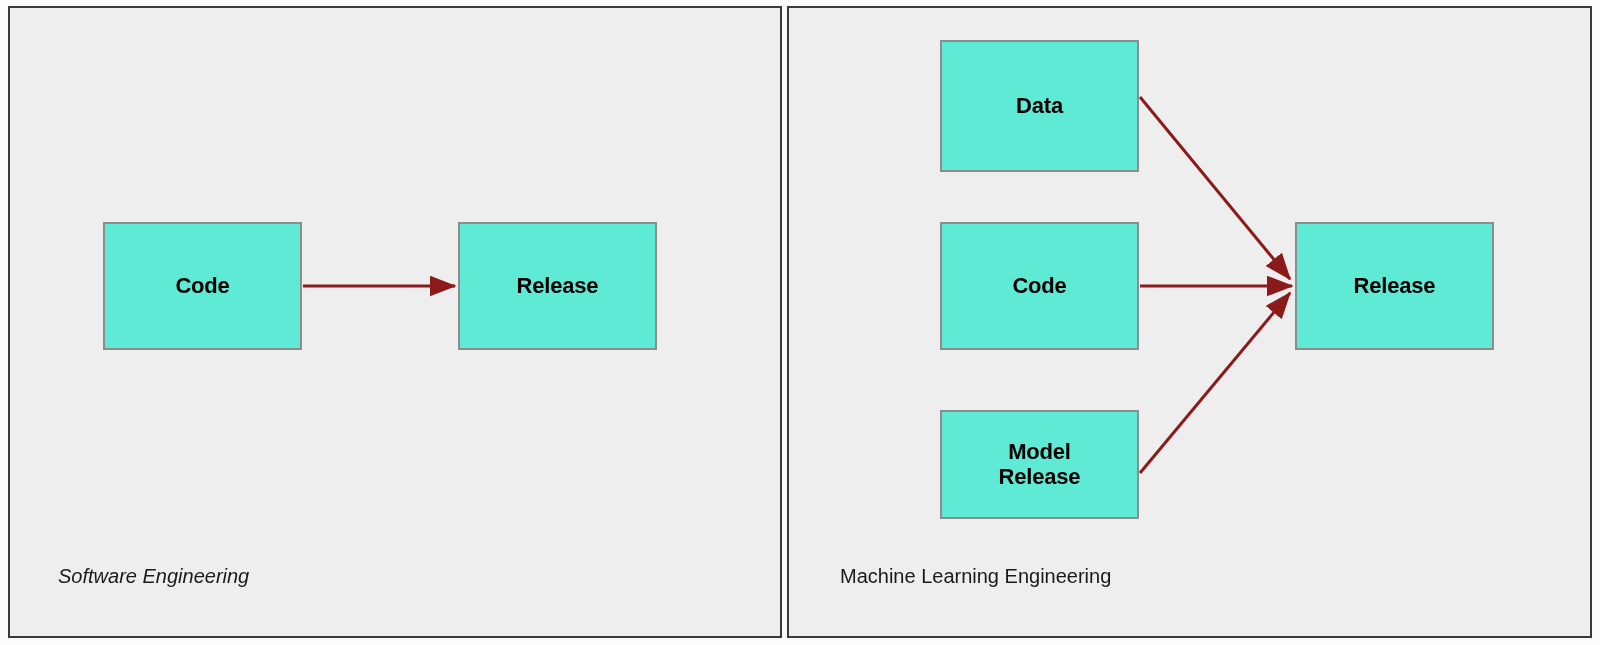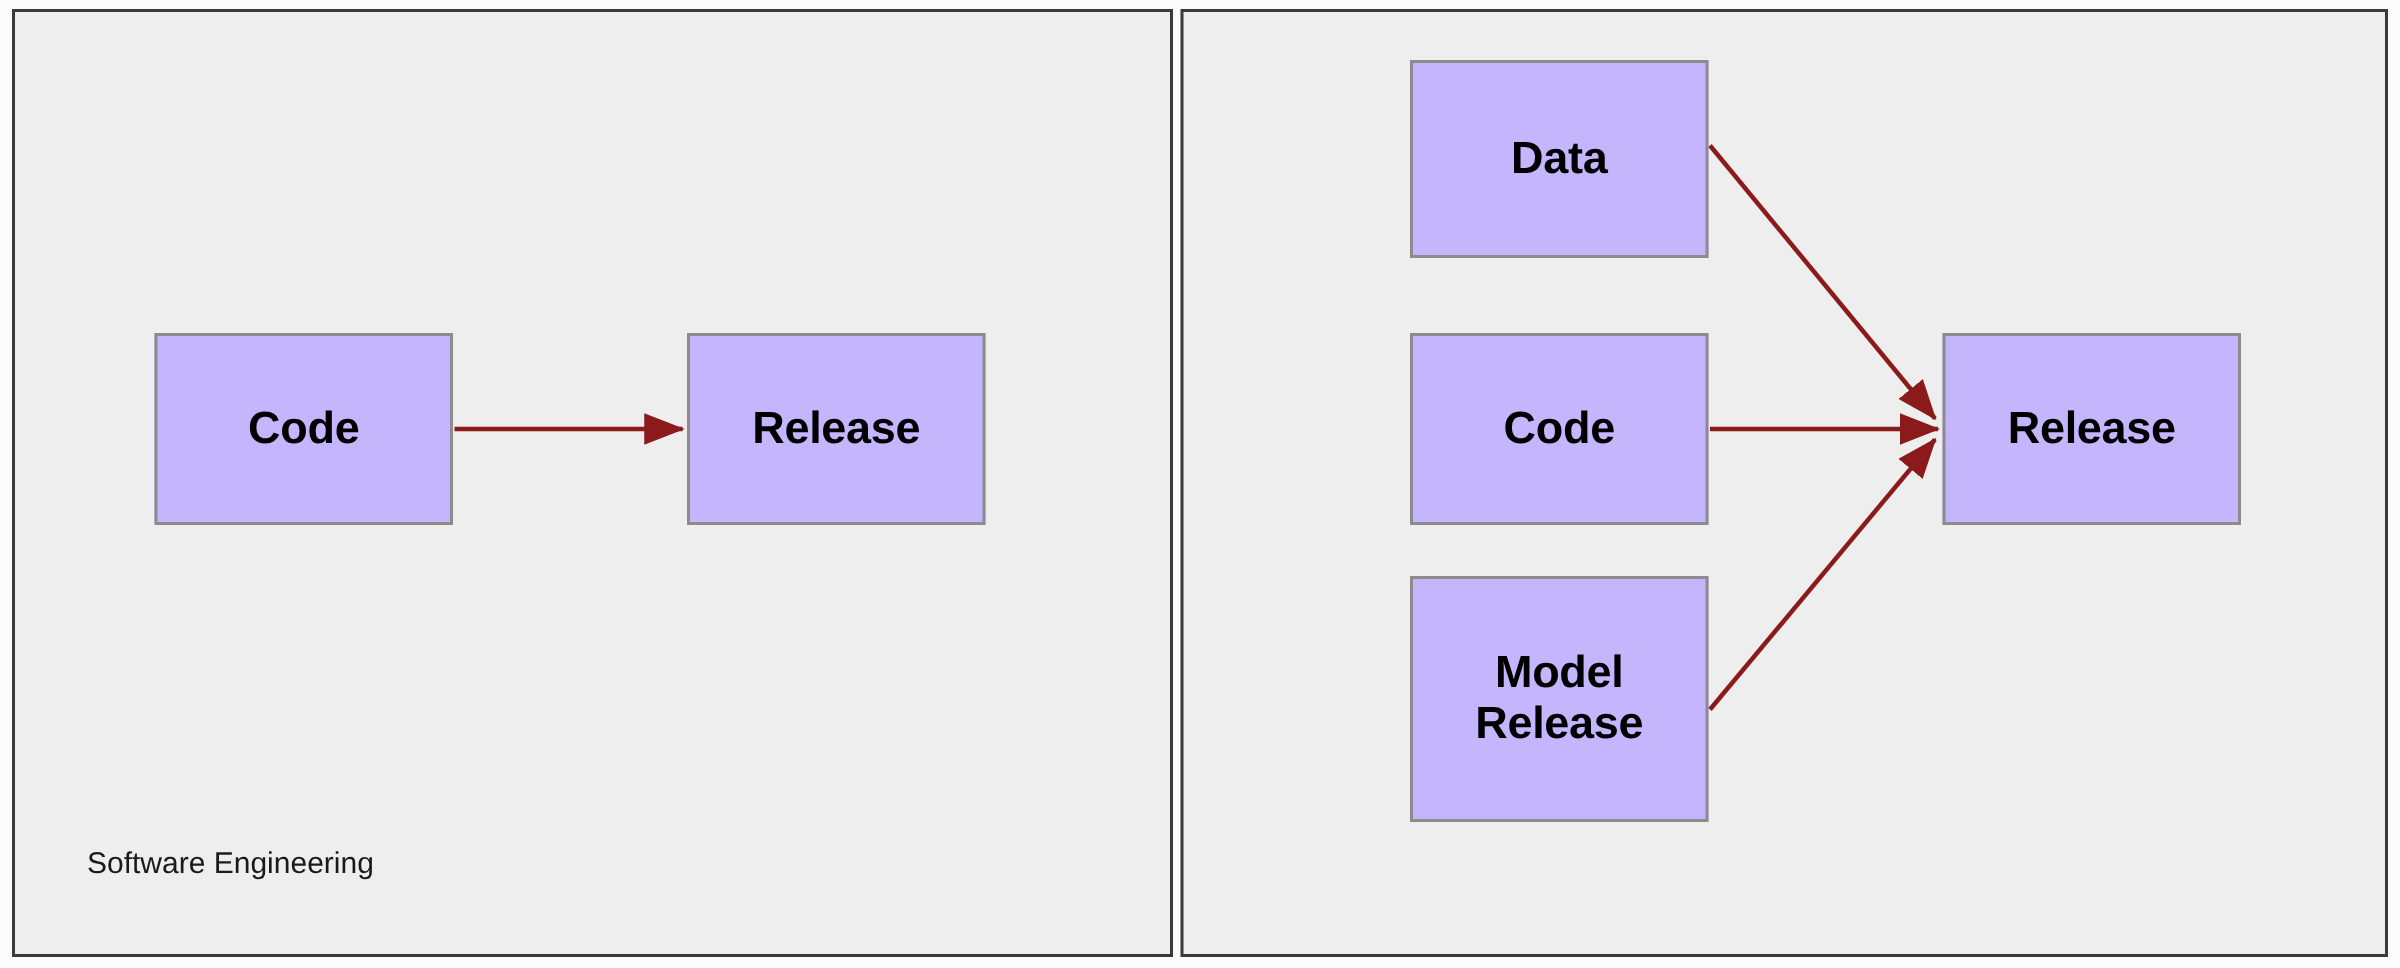--- a/index.html
+++ b/index.html
@@ -24,47 +24,47 @@
   #panel-left  { left: 8px;   top: 6px; width: 774px; height: 632px; }
   #panel-right { left: 787px; top: 6px; width: 805px; height: 632px; }
 
   .panel-label {
     position: absolute;
     font-size: 20px;
     color: #1a1a1a;
     white-space: nowrap;
     line-height: 1;
   }
-  #label-left  { left: 58px;  top: 566px; }
+  #label-left  { left: 58px;  top: 566px; font-style: italic; }
   #label-right { left: 840px; top: 566px; }
 
   .node {
     position: absolute;
-    background: #c4b5fd;
+    background: #5eead4;
     border: 2px solid #8c8c8c;
     box-sizing: border-box;
     display: flex;
     align-items: center;
     justify-content: center;
     text-align: center;
-    font-size: 30px;
+    font-size: 22px;
     font-weight: bold;
     color: #000000;
     line-height: 1.12;
     letter-spacing: -0.2px;
   }
 
   
   #node-se-code    { left: 103px; top: 222px; width: 199px; height: 128px; }
   #node-se-release { left: 458px; top: 222px; width: 199px; height: 128px; }
 
   
   #node-ml-data    { left: 940px;  top: 40px;  width: 199px; height: 132px; }
   #node-ml-code    { left: 940px;  top: 222px; width: 199px; height: 128px; }
-  #node-ml-model   { left: 940px;  top: 384px; width: 199px; height: 164px; }
+  #node-ml-model   { left: 940px;  top: 410px; width: 199px; height: 109px; }
   #node-ml-release { left: 1295px; top: 222px; width: 199px; height: 128px; }
 
   .edge-layer {
     position: absolute;
     left: 0; top: 0;
     width: 1600px;
     height: 645px;
     pointer-events: none;
   }
 </style>
@@ -99,20 +99,21 @@
     <div>
       <div>Model</div>
       <div>Release</div>
     </div>
   </div>
 
   <div class="node" id="node-ml-release">
     <span>Release</span>
   </div>
 
+  <div class="panel-label" id="label-right">Machine Learning Engineering</div>
 
   <svg class="edge-layer" width="1600" height="645" viewBox="0 0 1600 645">
     <defs>
       <marker id="arrowhead" markerWidth="9" markerHeight="7" refX="8.5" refY="3.5" orient="auto" markerUnits="strokeWidth">
         <polygon points="0 0, 9 3.5, 0 7" fill="#8b1a1a"></polygon>
       </marker>
     </defs>
 
     <line x1="303" y1="286" x2="455" y2="286" stroke="#8b1a1a" stroke-width="3" marker-end="url(#arrowhead)"></line>
 

